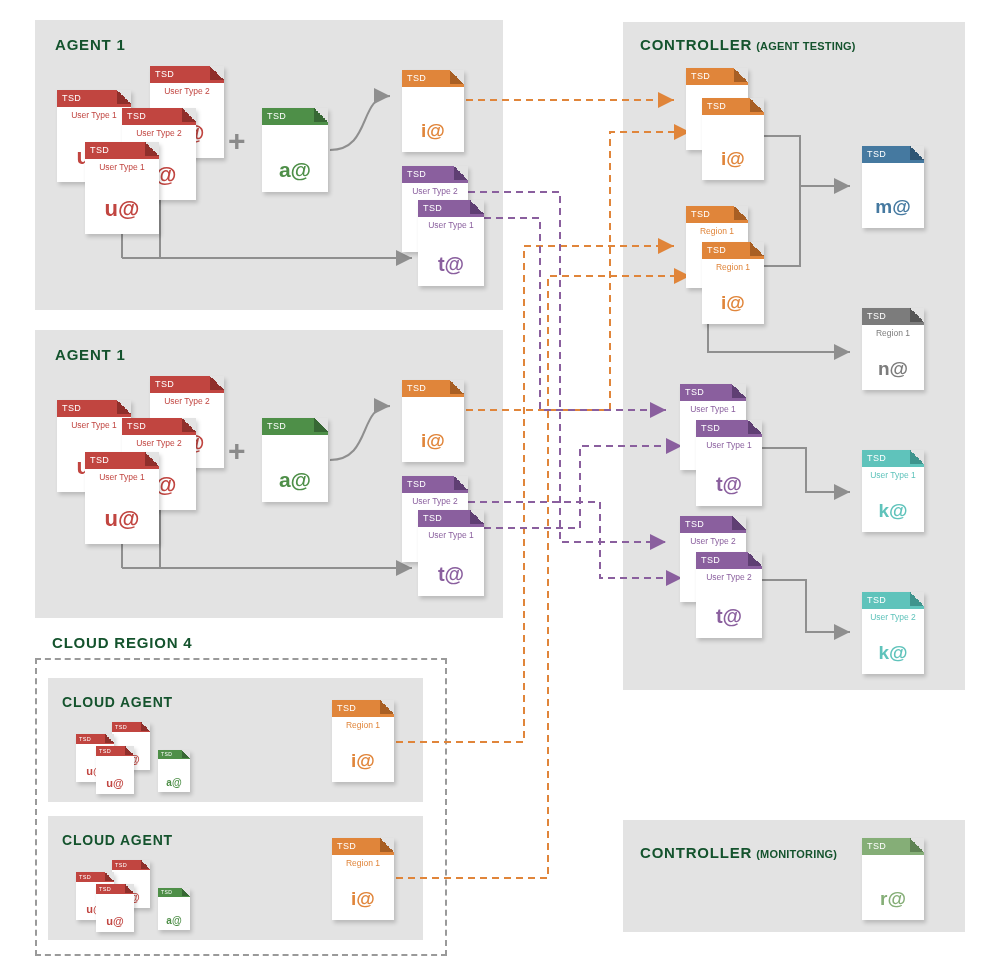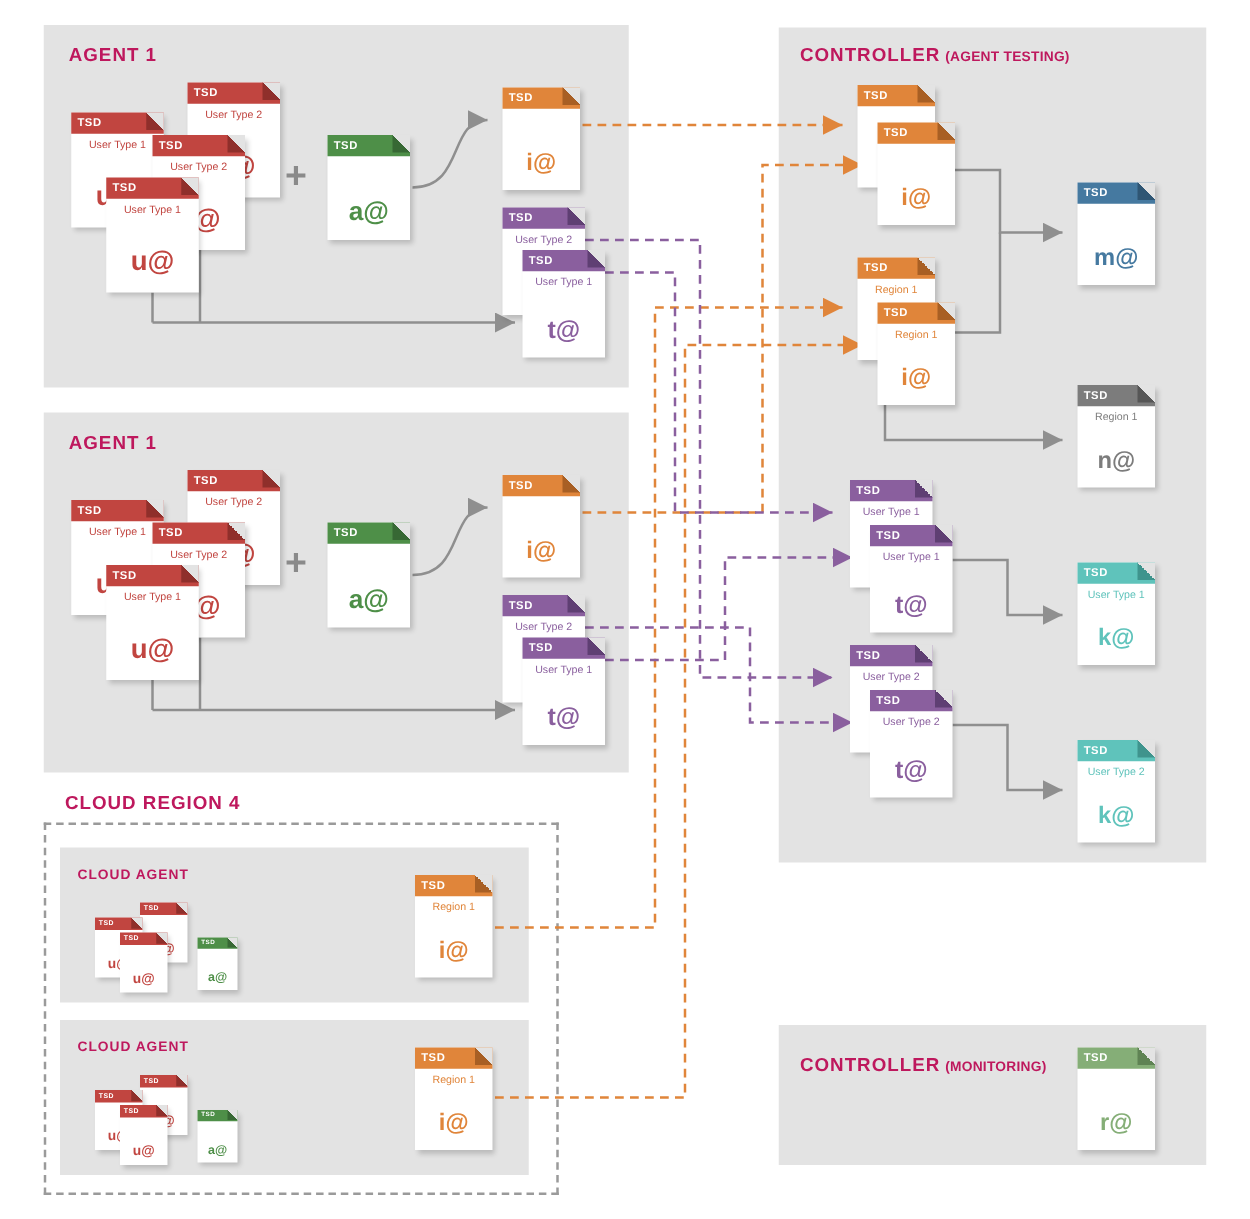--- a/index.html
+++ b/index.html
@@ -1,30 +1,30 @@
 <!DOCTYPE html>
 <html><head>
 <meta charset="utf-8">
 <style>
   html,body{margin:0;padding:0;background:#ffffff;}
   body{width:1000px;height:975px;position:relative;overflow:hidden;
        font-family:"Liberation Sans", sans-serif;}
 
   .panel{position:absolute;background:#e3e3e3;z-index:0;}
   .region-dashed{position:absolute;border:2px dashed #9a9a9a;background:transparent;z-index:0;}
-  .ptitle{position:absolute;color:#be185d;font-weight:bold;font-size:15px;
+  .ptitle{position:absolute;color:#14532d;font-weight:bold;font-size:15px;
           letter-spacing:0.8px;z-index:1;white-space:nowrap;}
   .ptitle .small{font-size:11px;letter-spacing:0.2px;margin-left:4px;}
-  .ptitle-sm{font-size:11px;}
+  .ptitle-sm{font-size:14px;}
 
   svg.wires{position:absolute;left:0;top:0;z-index:2;}
 
   .doc{position:absolute;background:#ffffff;box-shadow:2px 3px 4px rgba(0,0,0,.18);z-index:3;}
   .doc .hdr{height:17px;line-height:17px;background:var(--c);color:#fff;
-            font-size:9px;font-weight:bold;padding-left:5px;letter-spacing:.4px;}
+            font-size:9px;font-weight:normal;padding-left:5px;letter-spacing:.4px;}
   .doc .fold{position:absolute;top:0;right:0;width:14px;height:14px;
              background:linear-gradient(225deg,#e3e3e3 50%,var(--cd) 50%);}
   .doc .sub{margin-top:3px;text-align:center;font-size:8.5px;color:var(--c);white-space:nowrap;}
   .doc .lbl{position:absolute;left:0;right:0;bottom:10px;text-align:center;
             font-weight:bold;font-size:19px;color:var(--c);}
 
   .d-std{width:62px;height:82px;}
   .d-a{width:66px;height:84px;} .d-a .lbl{font-size:21px;}
   .d-p{width:66px;height:86px;} .d-p .lbl{font-size:20px;}
   .d-red{width:74px;height:92px;} .d-red .lbl{font-size:22px;bottom:12px;}

